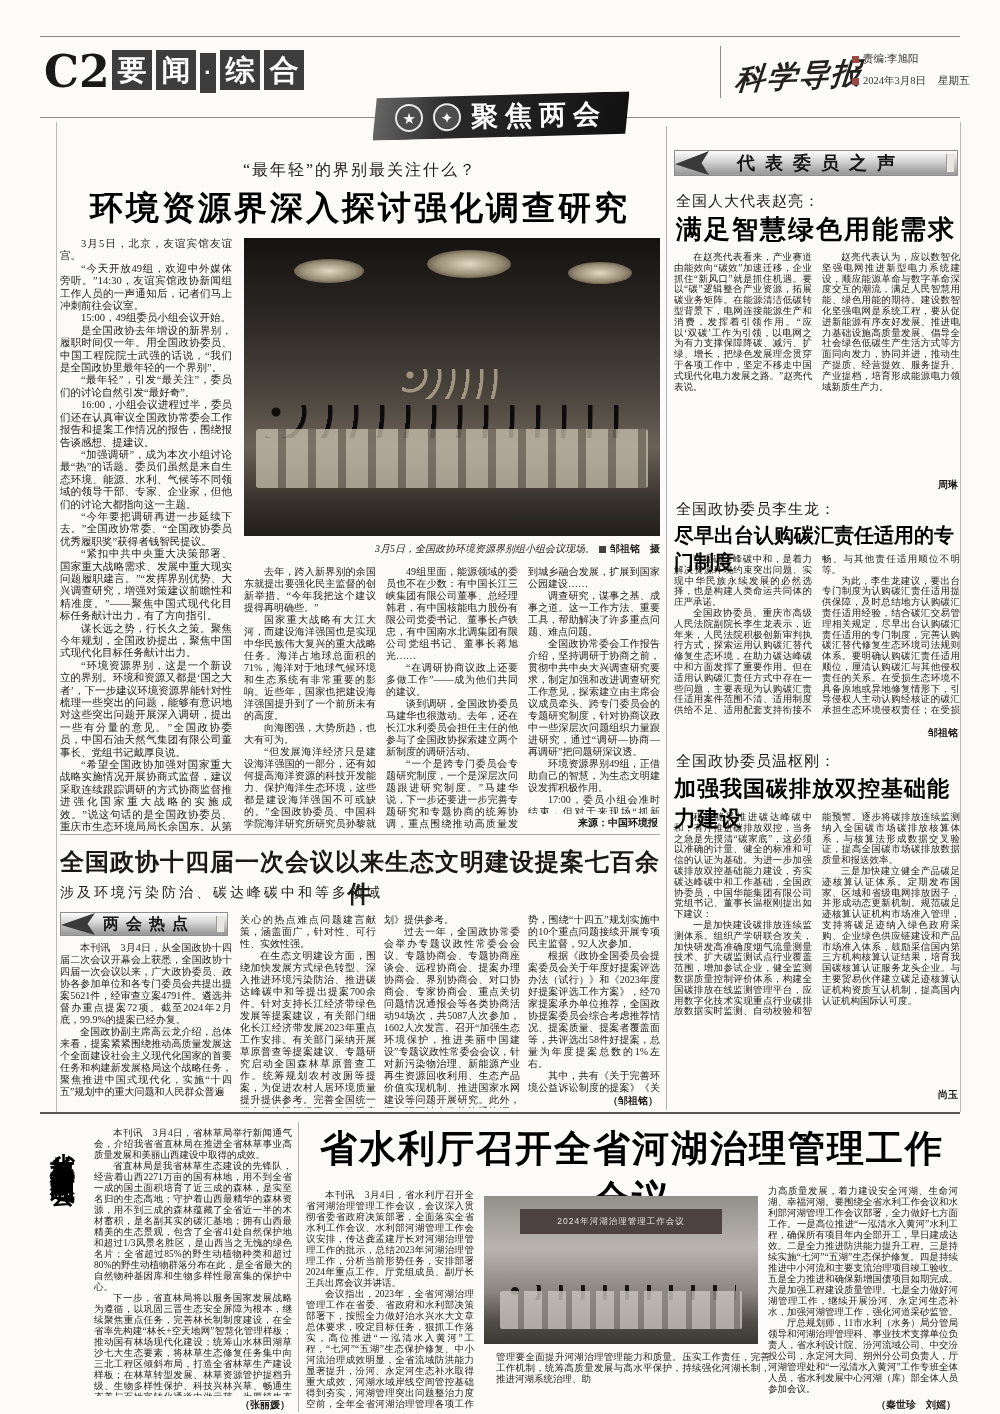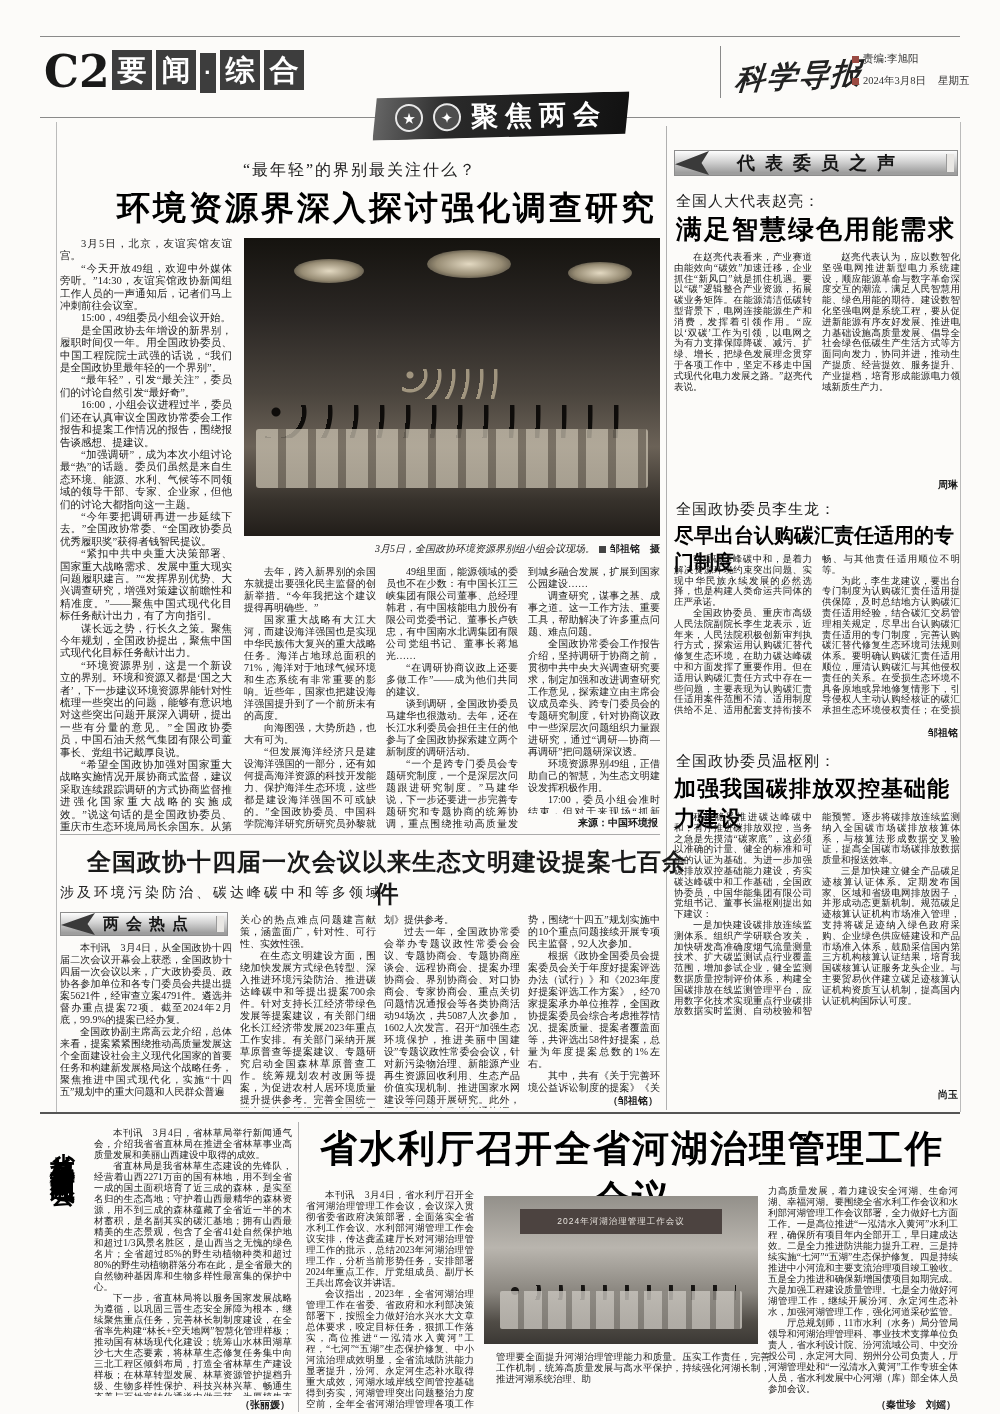--- a/index.html
+++ b/index.html
@@ -1,20 +1,20 @@
 <!DOCTYPE html>
 <html><head>
 <meta charset="utf-8">
 <style>
   * { margin:0; padding:0; box-sizing:border-box; }
   body { width:1000px; height:1414px; position:relative; background:#fcfbf9; color:#191919;
          font-family:"Liberation Serif", serif; overflow:hidden; }
   .abs { position:absolute; }
   .rule { background:#8a8a8a; }
-  .hd-sans { font-family:Liberation Mono, monospace; font-weight:bold;margin-left:27px; }
+  .hd-sans { font-family:Liberation Mono, monospace; font-weight:bold; }
   
   .page-code { font-size:44px; font-weight:bold; font-family:"DejaVu Serif", serif; }
   .sec-box { display:inline-block; width:40px; height:40px; background:#3d3d3d; color:#fff;
              font-family:"Liberation Sans",sans-serif; font-weight:bold; font-size:29px;
              line-height:40px; text-align:center; margin-right:4px; }
   .sec-dot { width:16px; font-size:22px; }
   .masthead { font-family:"DejaVu Serif", serif; font-weight:bold; font-style:italic;
               font-size:30px; transform:rotate(-3deg) skewX(-8deg); color:#222; letter-spacing:2px;}
   .info-line { font-size:10.5px; color:#333; display:flex; align-items:center; gap:4px; }
   .sq { width:7px; height:7px; background:#9a4a42; display:inline-block; flex:0 0 auto; }

